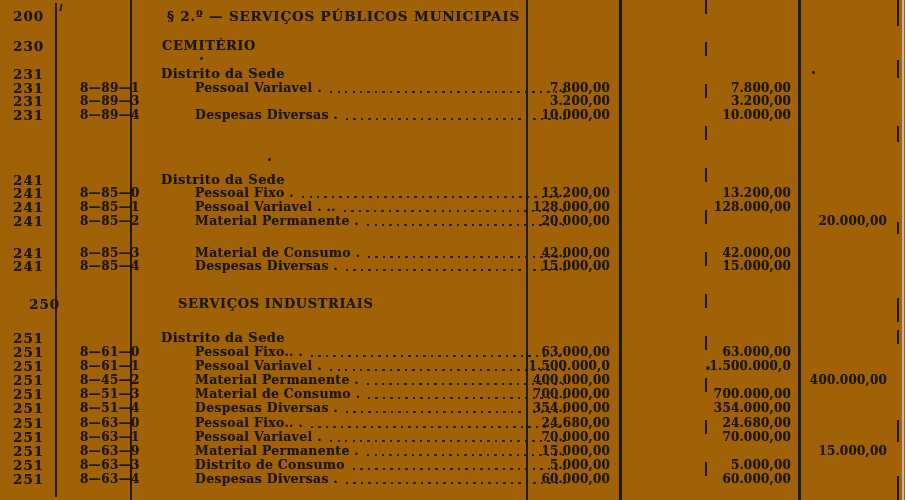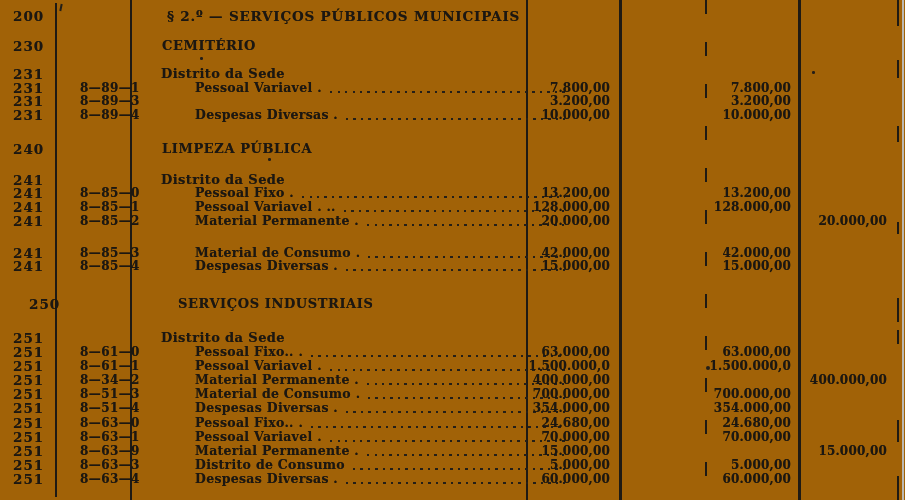--- a/index.html
+++ b/index.html
@@ -110,24 +110,20 @@
     <span class="c c-sub">8—89—4</span>
     <span class="c c-desc">
         <span class="dt">Despesas Diversas .</span>
         <span class="leaders"></span>
       </span>
     <span class="c c-a1">10.000,00</span>
     <span class="c c-a2">10.000,00</span>
     <span class="c c-a3"></span>
   </div>
 
-  <div class="row" style="top:142px;">
-    <span class="c c-code">240</span>
-    <span class="c c-heading">LIMPEZA PÚBLICA</span>
-  </div>
 
   <div class="row" style="top:173px;">
     <span class="c c-code">241</span>
     <span class="c c-subheading">Distrito da Sede</span>
   </div>
 
   <div class="row" style="top:186px;">
     <span class="c c-code">241</span>
     <span class="c c-sub">8—85—0</span>
     <span class="c c-desc">
@@ -216,21 +212,21 @@
         <span class="dt">Pessoal Variavel .</span>
         <span class="leaders"></span>
       </span>
     <span class="c c-a1">1.500.000,0</span>
     <span class="c c-a2">1.500.000,0</span>
     <span class="c c-a3"></span>
   </div>
 
   <div class="row" style="top:373px;">
     <span class="c c-code">251</span>
-    <span class="c c-sub">8—34—2</span>
+    <span class="c c-sub">8—45—2</span>
     <span class="c c-desc">
         <span class="dt">Material Permanente .</span>
         <span class="leaders"></span>
       </span>
     <span class="c c-a1">400.000,00</span>
     <span class="c c-a2"></span>
     <span class="c c-a3">400.000,00</span>
   </div>
 
   <div class="row" style="top:387px;">

